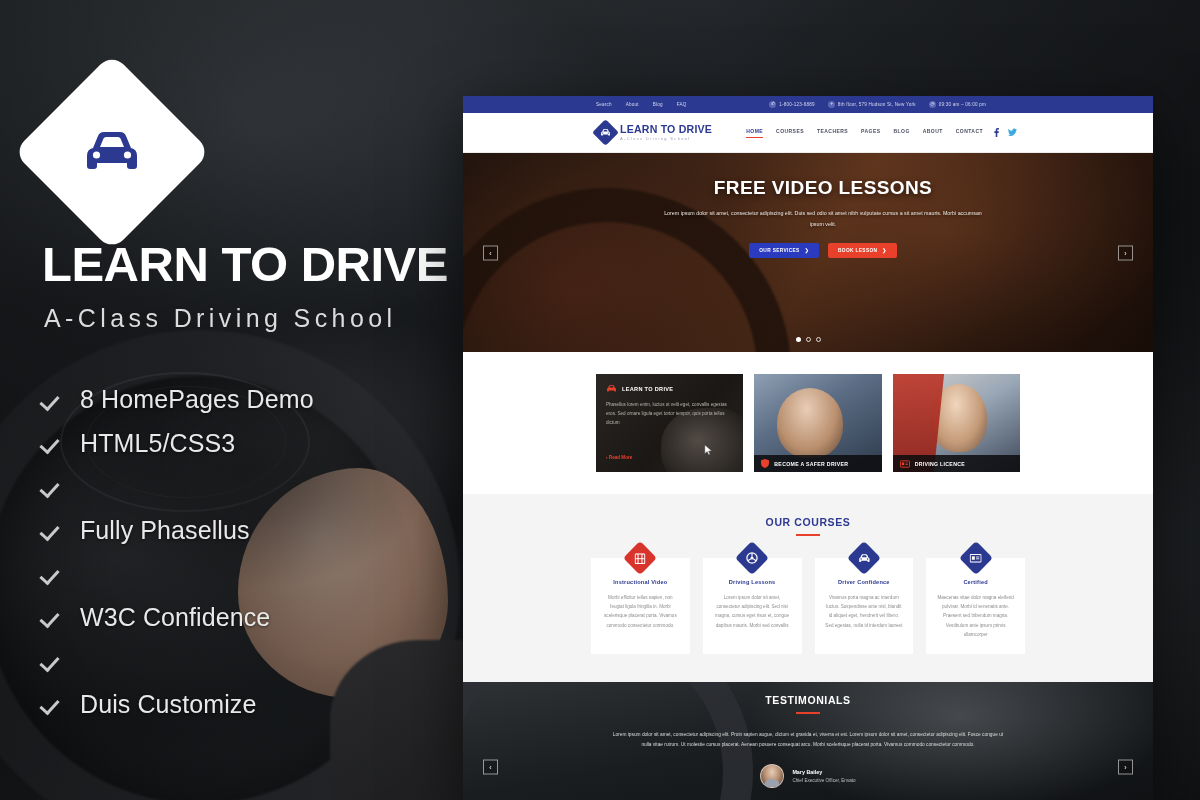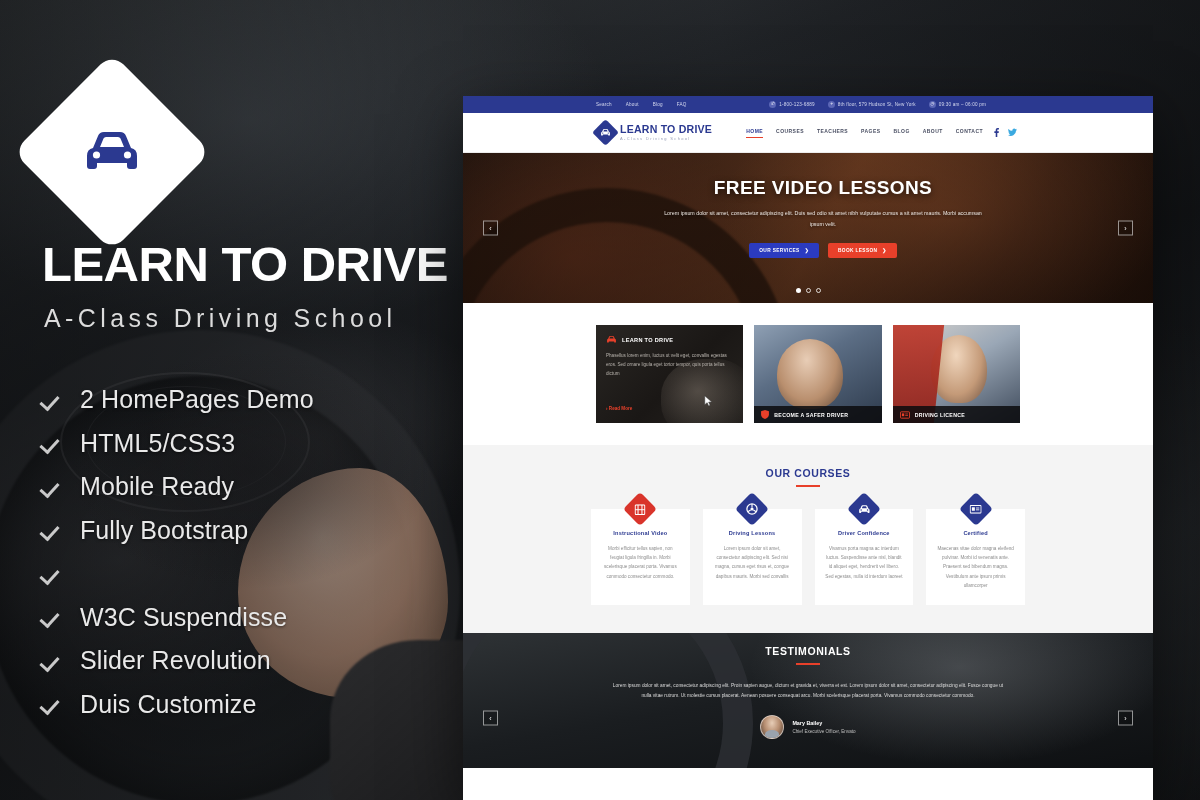--- a/index.html
+++ b/index.html
@@ -168,21 +168,21 @@
     font-size: 5px; font-weight: 700; letter-spacing: .45px;
     color: #4a4f63;
   }
   .nav a { text-decoration: none; color: inherit; padding-bottom: 3px; }
   .nav a.active { color: #2b3990; border-bottom: 1.5px solid #e8402a; }
   .social { display: flex; gap: 8px; margin-right: 136px; align-items: center; }
   .social svg { display: block; }
 
   
   .hero {
-    position: relative; height: 150px;
+    position: relative; height: 199px;
     background:
       radial-gradient(ellipse 320px 190px at 70% 40%, rgba(200,110,60,0.42) 0%, rgba(0,0,0,0) 70%),
       radial-gradient(ellipse 260px 200px at 16% 70%, rgba(150,70,40,0.45) 0%, rgba(0,0,0,0) 72%),
       linear-gradient(120deg, #2a1a12 0%, #53301d 30%, #7a4526 52%, #3b2114 78%, #1d1009 100%);
     overflow: hidden;
     padding-left: 30px;
   }
   .hero:before {
     content: "";
     position: absolute; left: -40px; top: 35px;
@@ -375,44 +375,42 @@
       <circle fill="#ffffff" cx="46.5" cy="27" r="3.6"></circle>
     </svg>
   </div>
 
   <h1 class="promo-title">LEARN TO DRIVE</h1>
   <div class="promo-sub">A-Class Driving School</div>
 
   <ul class="promo-list">
     <li>
         <span class="check"></span>
-        <span>2 HomePages Demo</span>
+        <span>8 HomePages Demo</span>
       </li>
     <li>
         <span class="check"></span>
         <span>HTML5/CSS3</span>
       </li>
     <li>
         <span class="check"></span>
-        <span>Mobile Ready</span>
-      </li>
-    <li>
-        <span class="check"></span>
-        <span>Fully Bootstrap</span>
-      </li>
-    <li>
-        <span class="check"></span>
-      </li>
-    <li>
-        <span class="check"></span>
-        <span>W3C Suspendisse</span>
-      </li>
-    <li>
-        <span class="check"></span>
-        <span>Slider Revolution</span>
+      </li>
+    <li>
+        <span class="check"></span>
+        <span>Fully Phasellus</span>
+      </li>
+    <li>
+        <span class="check"></span>
+      </li>
+    <li>
+        <span class="check"></span>
+        <span>W3C Confidence</span>
+      </li>
+    <li>
+        <span class="check"></span>
       </li>
     <li>
         <span class="check"></span>
         <span>Duis Customize</span>
       </li>
   </ul>
 </section>
 
 <section class="site">
 

